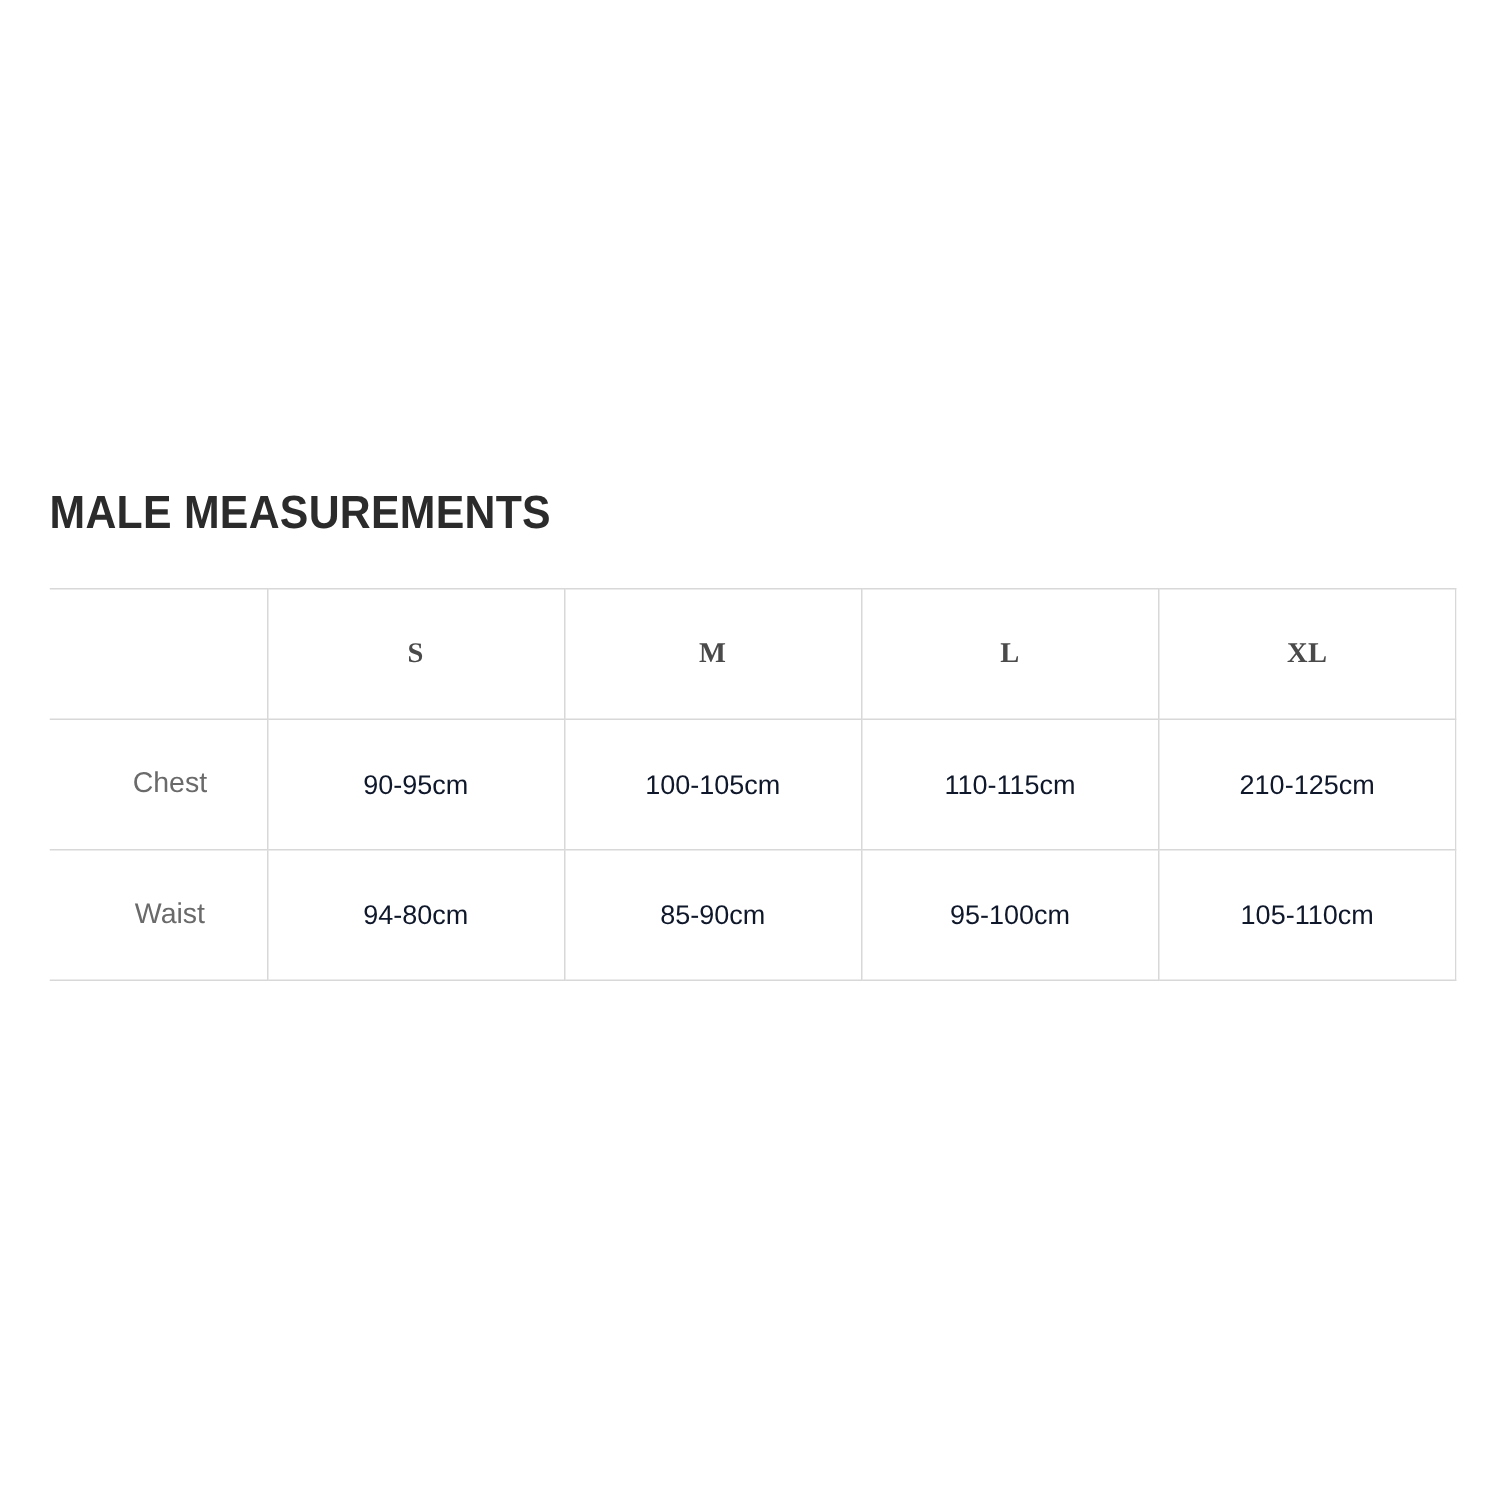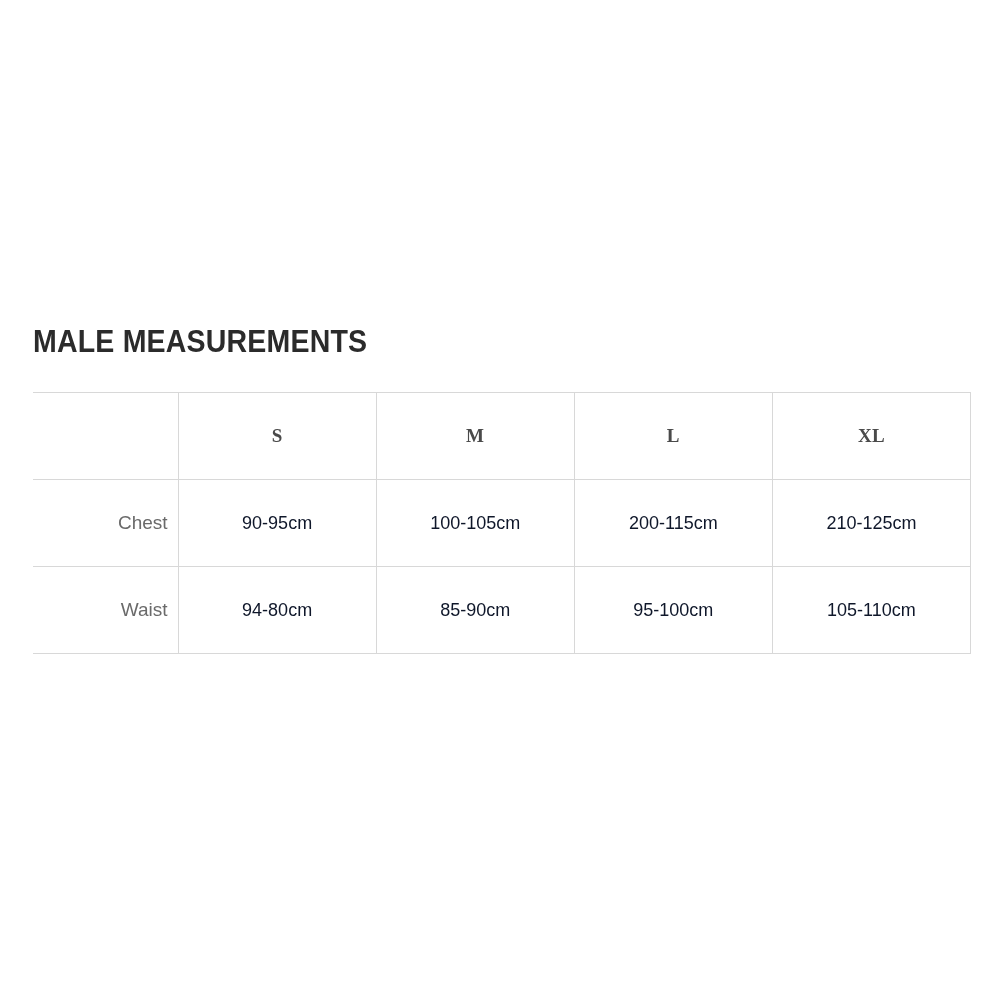--- a/index.html
+++ b/index.html
@@ -64,21 +64,21 @@
     font-family: "Liberation Serif", serif;
     font-weight: 700;
     font-size: 19px;
     color: #4a4a4a;
     letter-spacing: 0.3px;
   }
   table.size-table th.corner-cell {
     border-left: none;
   }
   table.size-table td.row-label {
-    text-align: right;
+    text-align: center;
     padding-left: 26px;
     font-size: 19px;
     color: #6a6a6a;
     border-left: none;
   }
   table.size-table td.value-cell {
     font-size: 18px;
     color: #0f172a;
   }
   table.size-table tr:first-child th {
@@ -111,21 +111,21 @@
             <th class="size-head">M</th>
             <th class="size-head">L</th>
             <th class="size-head">XL</th>
           </tr>
         </thead>
         <tbody>
           <tr>
             <td class="row-label">Chest</td>
             <td class="value-cell">90-95cm</td>
             <td class="value-cell">100-105cm</td>
-            <td class="value-cell">200-115cm</td>
+            <td class="value-cell">110-115cm</td>
             <td class="value-cell">210-125cm</td>
           </tr>
           <tr>
             <td class="row-label">Waist</td>
             <td class="value-cell">94-80cm</td>
             <td class="value-cell">85-90cm</td>
             <td class="value-cell">95-100cm</td>
             <td class="value-cell">105-110cm</td>
           </tr>
         </tbody>

